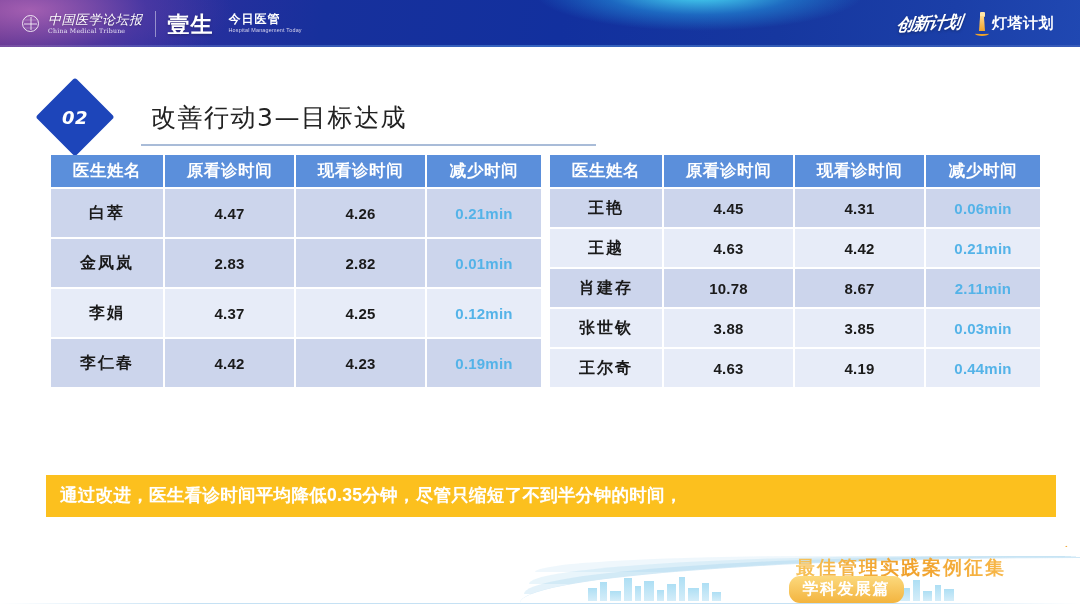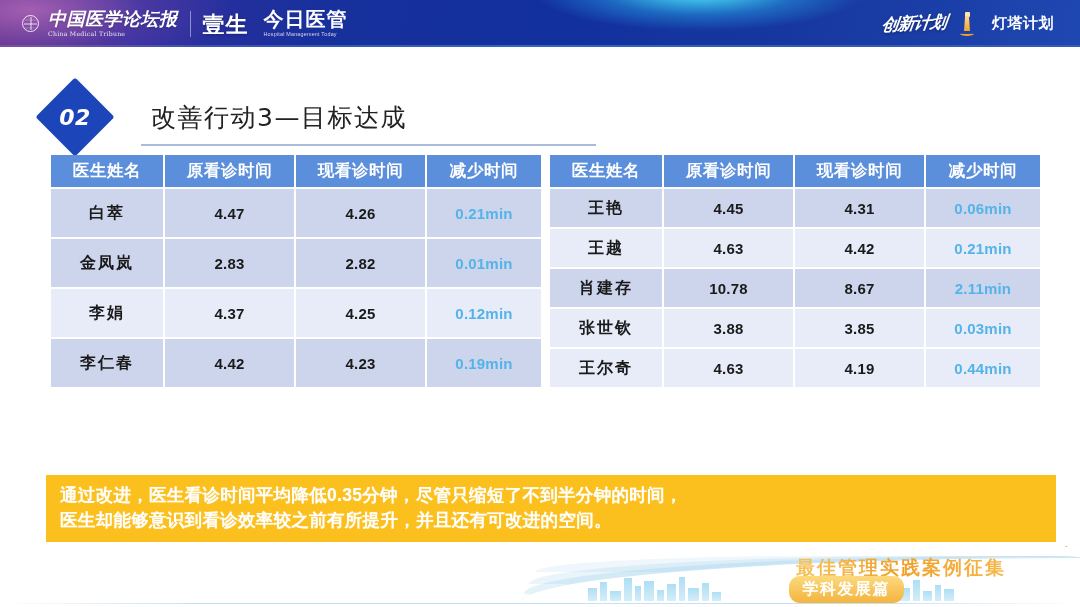--- a/index.html
+++ b/index.html
@@ -38,53 +38,53 @@
     background:rgba(255,255,255,.8); transform:translateX(-50%);
   }
   .cmt-globe:after{
     content:""; position:absolute; top:50%; left:1px; right:1px; height:1px;
     background:rgba(255,255,255,.8); transform:translateY(-50%);
     box-shadow:0 -4px 0 -0.3px rgba(255,255,255,.6), 0 4px 0 -0.3px rgba(255,255,255,.6);
   }
   .cmt-text{ display:flex; flex-direction:column; line-height:1; }
   .cmt-cn{
     font-family:"DejaVu Serif","Liberation Serif",serif;
-    font-size:18px; color:#fff; letter-spacing:.5px;
-    font-weight:700; font-style:italic;
+    font-size:13px; color:#fff; letter-spacing:.5px;
+    font-weight:400; font-style:italic;
     text-shadow:0 1px 2px rgba(0,0,0,.25);
   }
   .cmt-en{
     font-family:"DejaVu Serif","Liberation Serif",serif;
     font-size:6.2px; color:#e9e6f6; letter-spacing:.25px; margin-top:2.5px;
   }
   .brand-divider{
     width:1px; height:26px; background:rgba(255,255,255,.45);
     margin:0 3px;
   }
   .ys-logo{
     font-family:"DejaVu Serif","Liberation Serif",serif;
     font-size:22px; font-weight:700; color:#ffffff;
     letter-spacing:1px; line-height:1;
     text-shadow:0 1px 3px rgba(0,0,0,.3);
   }
   .hmt{ display:flex; flex-direction:column; line-height:1; margin-left:6px; }
-  .hmt-cn{ font-size:20px; font-weight:700; color:#fff; letter-spacing:1px; }
+  .hmt-cn{ font-size:12px; font-weight:700; color:#fff; letter-spacing:1px; }
   .hmt-en{ font-size:5.4px; color:#d7d4ee; letter-spacing:.2px; margin-top:3px; }
 
   .brand-right{
     position:absolute; right:26px; top:0; height:47px;
     display:flex; align-items:center; gap:14px;
   }
   .cx-logo{
     font-family:"DejaVu Serif","Liberation Serif",serif;
     font-size:17px; font-weight:700; font-style:italic; color:#fff;
     letter-spacing:-1px; transform:skewX(-10deg) rotate(-3deg);
     text-shadow:0 1px 3px rgba(0,0,0,.35);
   }
-  .dt-wrap{ display:flex; align-items:center; gap:18px; }
+  .dt-wrap{ display:flex; align-items:center; gap:3px; }
   .lighthouse{
     width:14px; height:25px; position:relative; flex:none;
   }
   .lighthouse .tower{
     position:absolute; left:4px; top:5px; width:6px; height:15px;
     background:linear-gradient(180deg,#ffd98a,#f0a32a);
     clip-path:polygon(18% 0,82% 0,100% 100%,0 100%);
   }
   .lighthouse .top{
     position:absolute; left:4.5px; top:1px; width:5px; height:5px;
@@ -101,21 +101,21 @@
 
   
   .sec-head{ position:absolute; left:47px; top:40px; width:520px; height:62px; }
   .diamond{
     position:absolute; left:0; top:2px; width:56px; height:56px;
     background:#1d45ba; transform:rotate(45deg); border-radius:3px;
   }
   .diamond-num{
     position:absolute; left:0; top:2px; width:56px; height:56px;
     display:flex; align-items:center; justify-content:center;
-    color:#fff; font-size:22px; font-weight:700; font-style:italic;
+    color:#fff; font-size:18px; font-weight:700; font-style:italic;
     font-family:"DejaVu Sans","Liberation Sans",sans-serif;
     letter-spacing:.5px;
   }
   .sec-title{
     position:absolute; left:104px; top:14px;
     font-size:25px; color:#222; letter-spacing:1.5px; white-space:nowrap;
     font-family:"DejaVu Sans","Liberation Sans",sans-serif;
   }
   .sec-rule{
     position:absolute; left:94px; top:57px; width:455px; height:1.5px;
@@ -339,21 +339,20 @@
             <td>4.19</td>
             <td class="delta">0.44min</td>
           </tr>
       </tbody>
     </table>
 
   </div>
 
   <div class="summary">
     <p>通过改进，医生看诊时间平均降低0.35分钟，尽管只缩短了不到半分钟的时间，</p>
-    <p>医生却能够意识到看诊效率较之前有所提升，并且还有可改进的空间。</p>
   </div>
 
   <span class="stray">究</span>
 </div>
 
 <div class="footer">
   <div class="skyline">
     <span class="wave"></span>
     <span class="bldgs">
       <i style="left:8px;width:9px;height:13px"></i>

